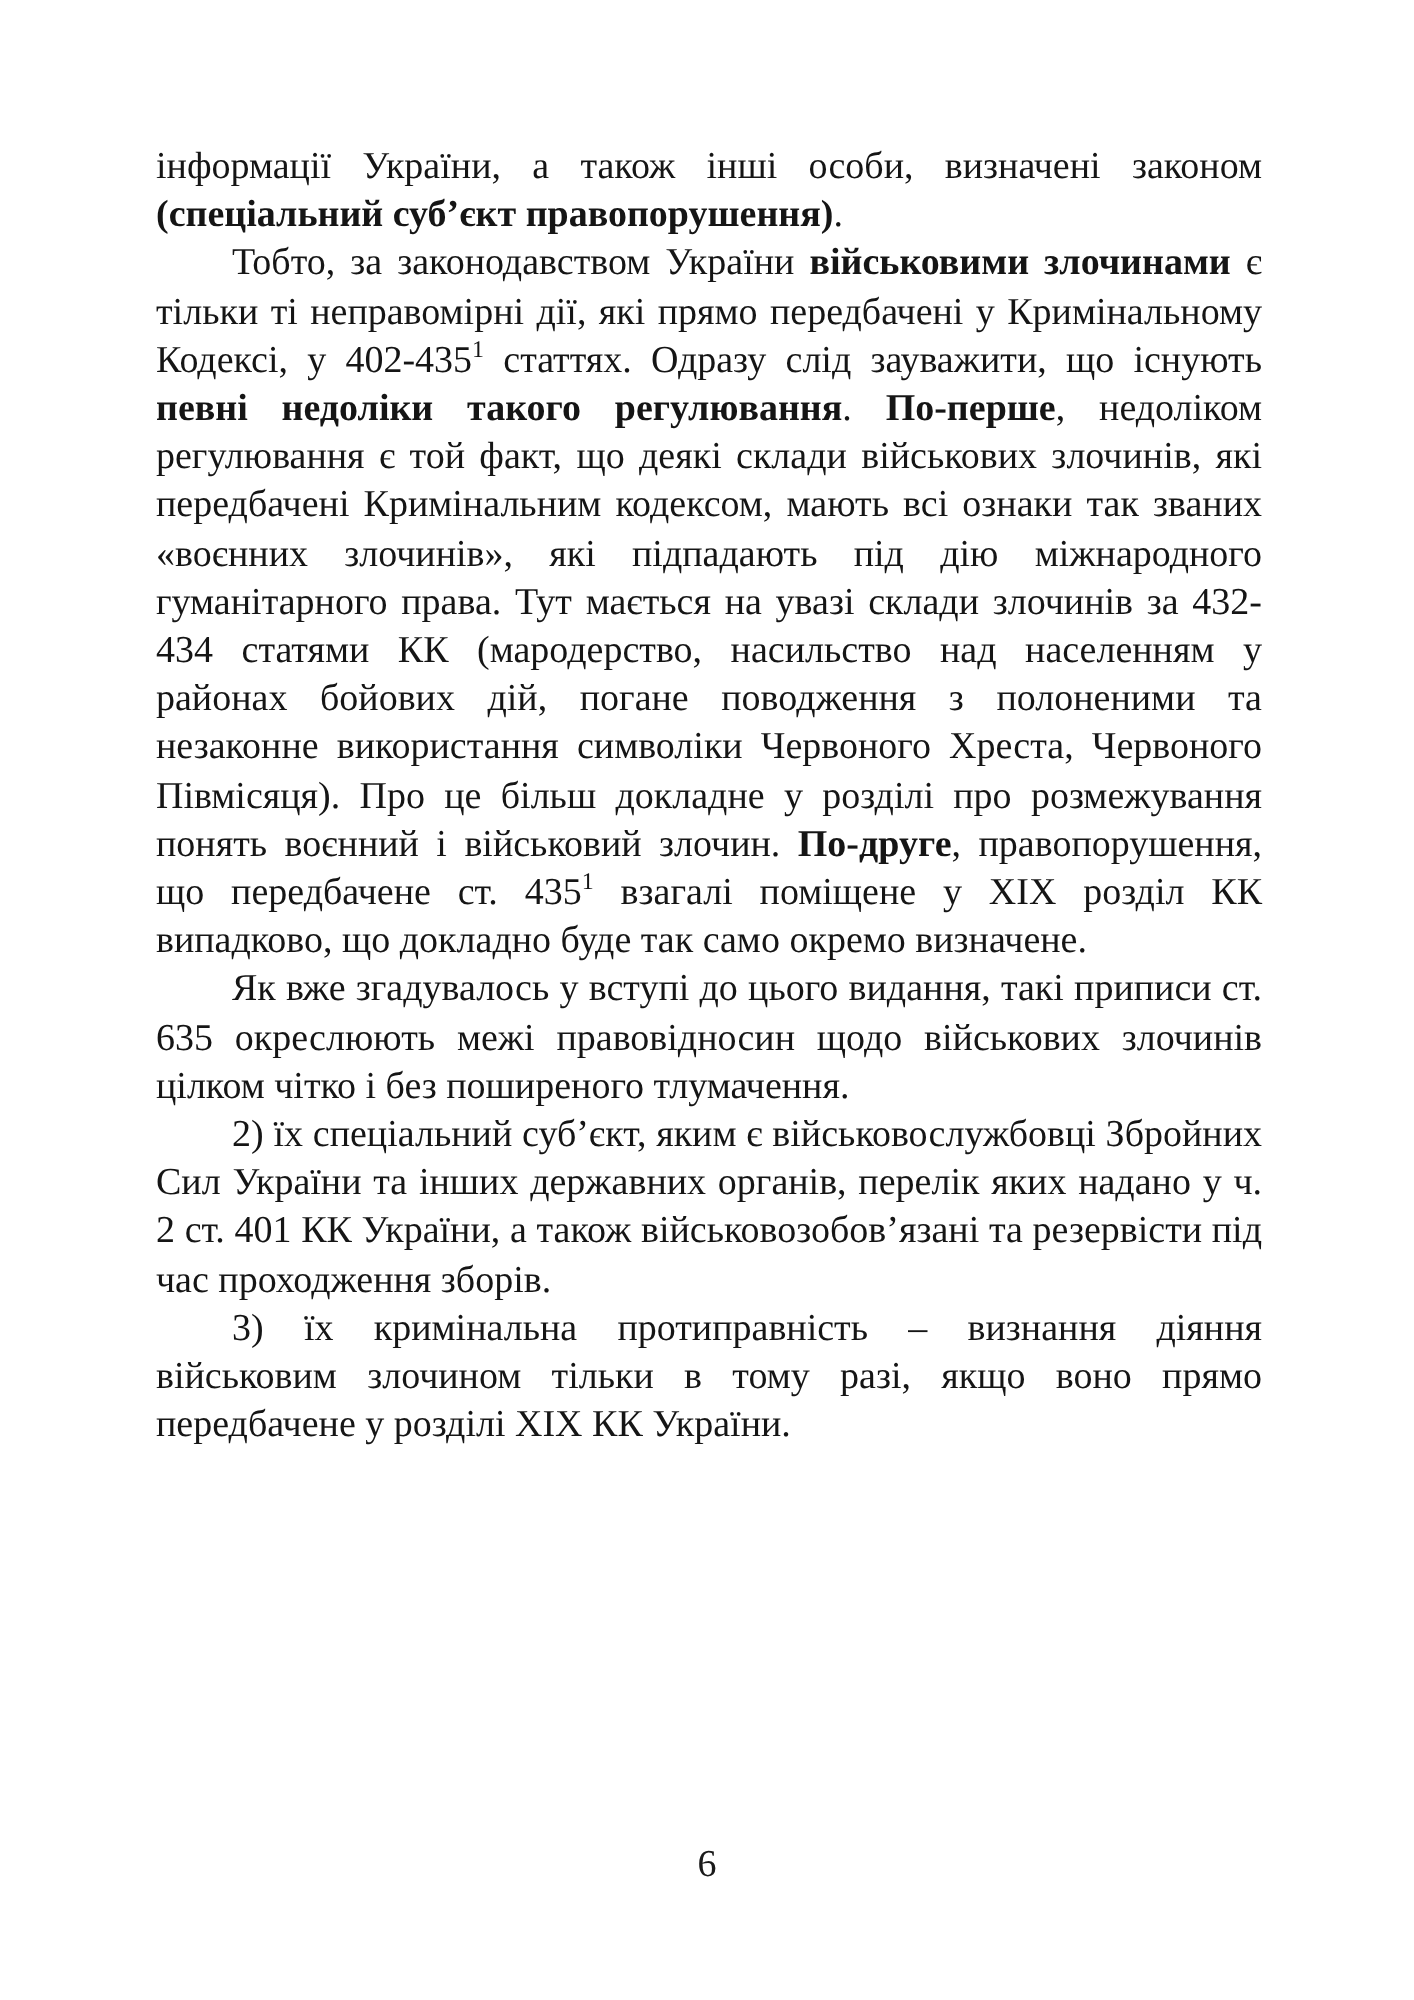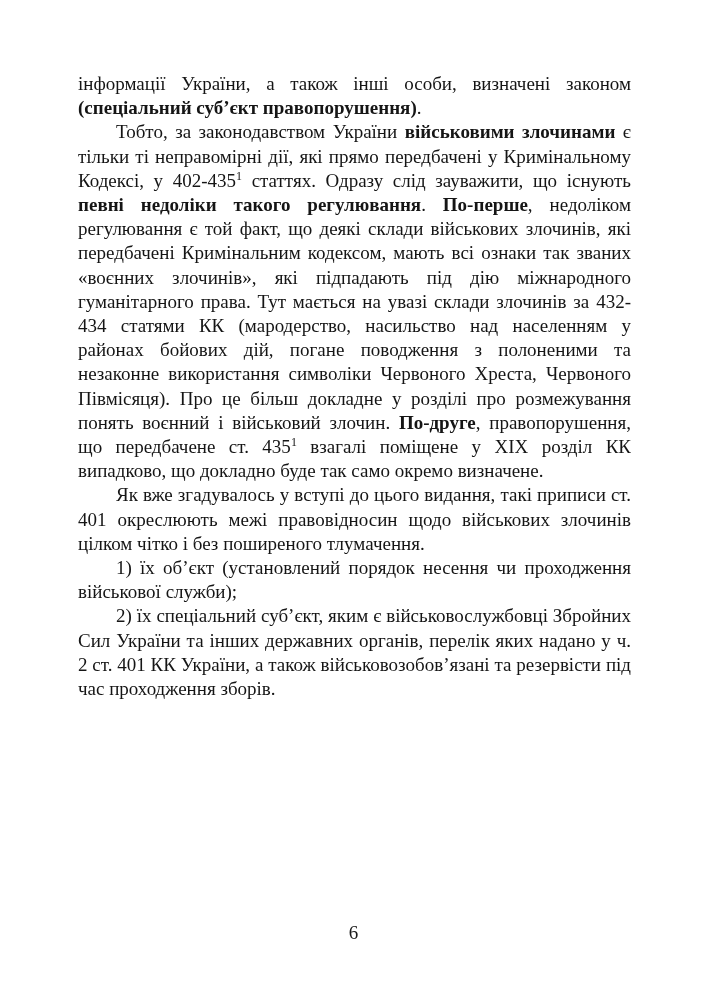--- a/index.html
+++ b/index.html
@@ -52,18 +52,18 @@
     color: #1a1a1a;
   }
 </style>
 </head>
 <body>
 
 <div class="page">
   <div class="text-block">
       <p class="noindent"><span>інформації України, а також інші особи, визначені законом </span><b>(спеціальний суб’єкт правопорушення)</b><span>.</span></p>
       <p><span>Тобто, за законодавством України </span><b>військовими злочинами</b><span> є тільки ті неправомірні дії, які прямо передбачені у Кримінальному Кодексі, у 402-435</span><sup>1</sup><span> статтях. Одразу слід зауважити, що існують </span><b>певні недоліки такого регулювання</b><span>. </span><b>По-перше</b><span>, недоліком регулювання є той факт, що деякі склади військових злочинів, які передбачені Кримінальним кодексом, мають всі ознаки так званих «воєнних злочинів», які підпадають під дію міжнародного гуманітарного права. Тут мається на увазі склади злочинів за 432-434 статями КК (мародерство, насильство над населенням у районах бойових дій, погане поводження з полоненими та незаконне використання символіки Червоного Хреста, Червоного Півмісяця). Про це більш докладне у розділі про розмежування понять воєнний і військовий злочин. </span><b>По-друге</b><span>, правопорушення, що передбачене ст. 435</span><sup>1</sup><span> взагалі поміщене у XIX розділ КК випадково, що докладно буде так само окремо визначене.</span></p>
-      <p><span>Як вже згадувалось у вступі до цього видання, такі приписи ст. 401 окреслюють межі правовідносин щодо військових злочинів цілком чітко і без поширеного тлумачення.</span></p>
-      <p><span>1) їх об’єкт (установлений порядок несення чи проходження військової служби);</span></p>
+      <p><span>Як вже згадувалось у вступі до цього видання, такі приписи ст. 635 окреслюють межі правовідносин щодо військових злочинів цілком чітко і без поширеного тлумачення.</span></p>
       <p><span>2) їх спеціальний суб’єкт, яким є військовослужбовці Збройних Сил України та інших державних органів, перелік яких надано у ч. 2 ст. 401 КК України, а також військовозобов’язані та резервісти під час проходження зборів.</span></p>
+      <p><span>3) їх кримінальна протиправність – визнання діяння військовим злочином тільки в тому разі, якщо воно прямо передбачене у розділі XIX КК України.</span></p>
     </div>
   <div class="page-number">6</div>
 </div>
 
 </body></html>

